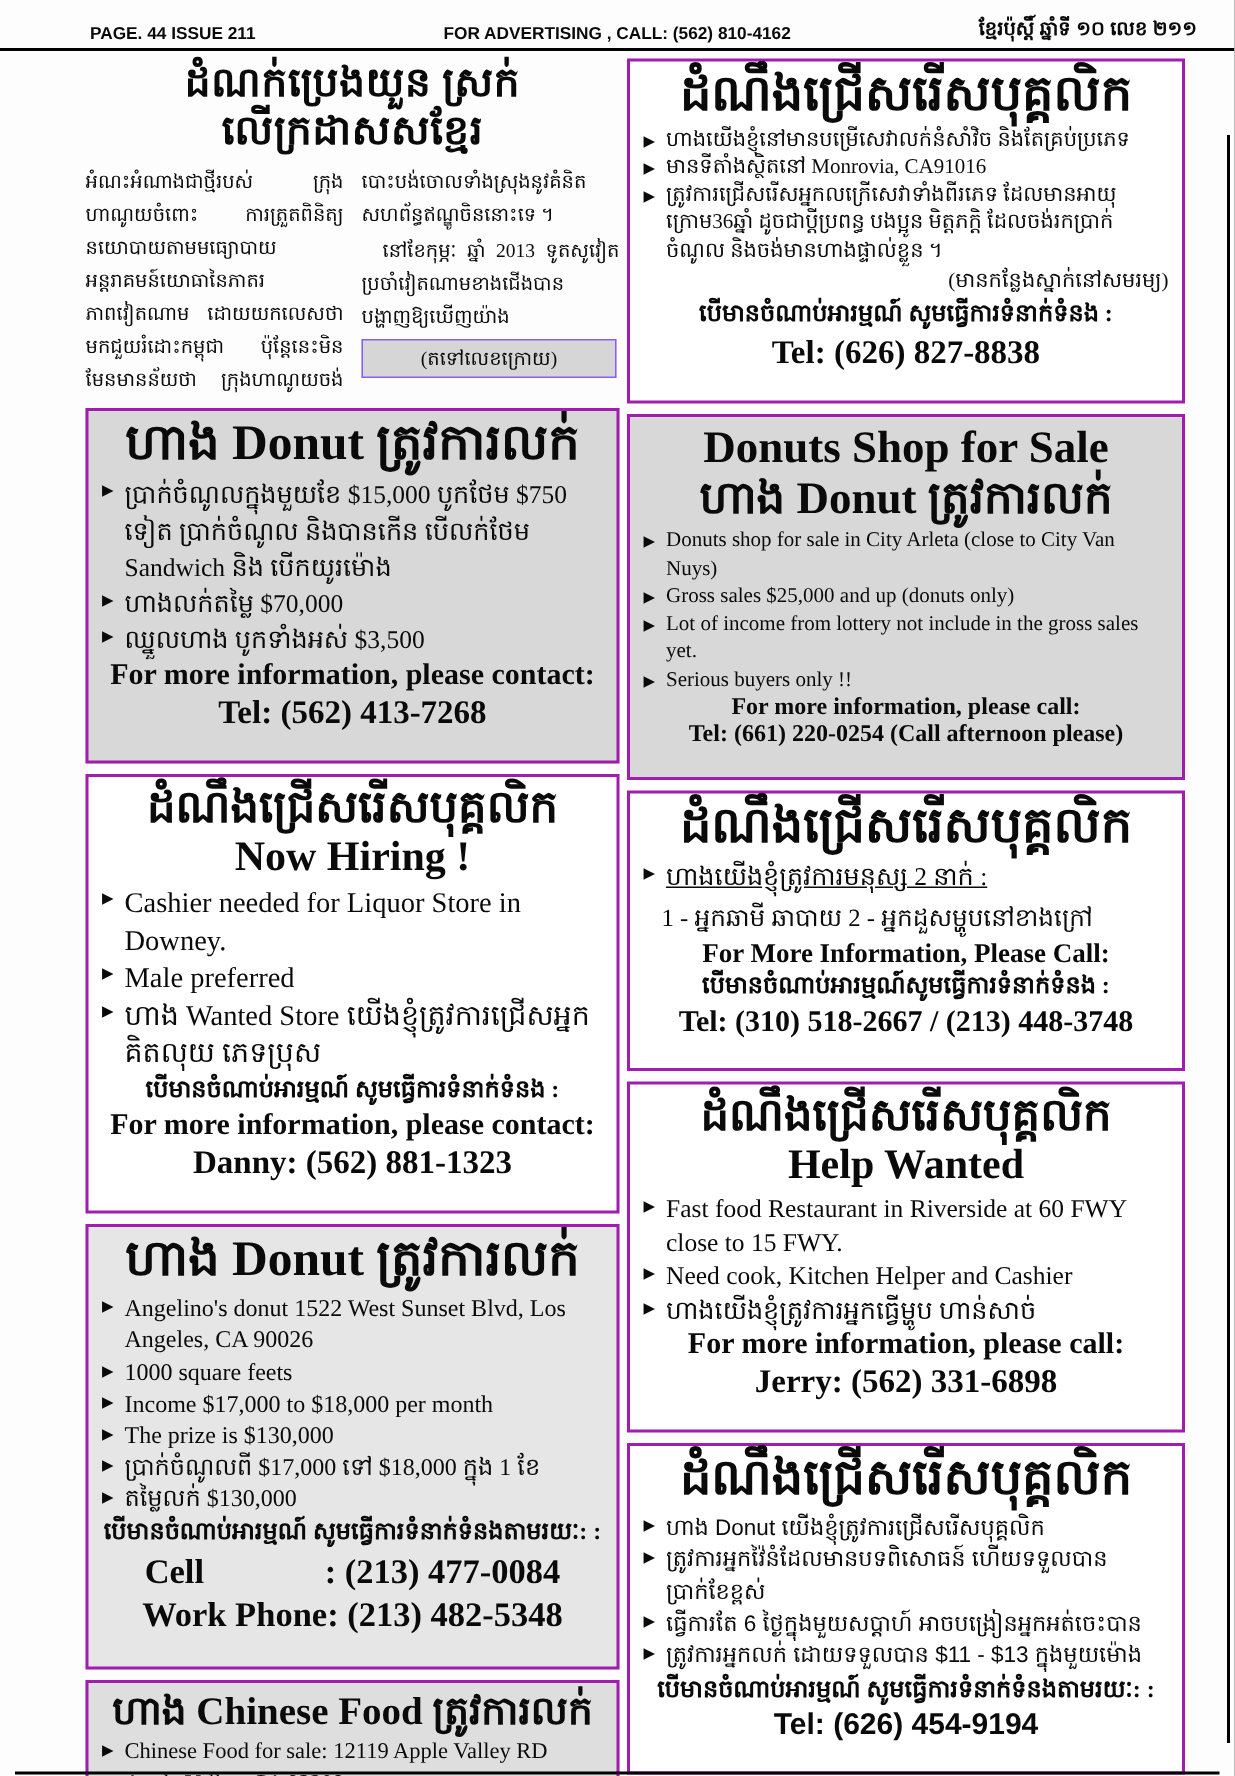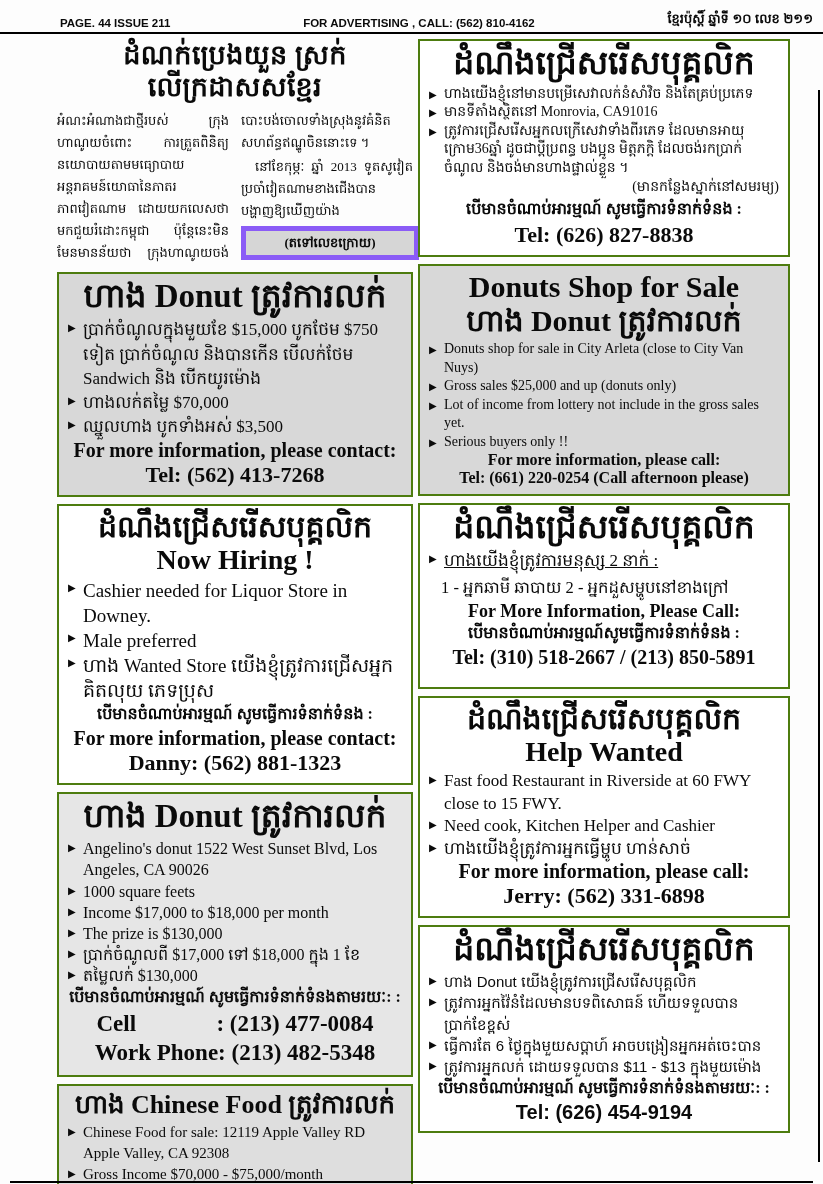--- a/index.html
+++ b/index.html
@@ -4,41 +4,41 @@
 <style>
   html,body { margin:0; padding:0; background:#888; }
   .page {
     position:relative; width:823px; height:1184px; margin:0 auto;
     background:#fdfdfd; overflow:hidden; box-sizing:border-box;
     font-family:"Liberation Serif","DejaVu Sans",serif; color:#0a0a0a;
   }
   
   .masthead {
     display:flex; justify-content:space-between; align-items:flex-end;
-    padding:10px 10px 3px 60px; border-bottom:2px solid #000;
+    padding:10px 25px 3px 60px; border-bottom:2px solid #000;
     font-family:"Liberation Sans","DejaVu Sans",sans-serif;
     font-weight:bold; font-size:11.5px;gap:48px;
   }
   .masthead .kh-ed { font-size:13px; }
   
   .columns { display:flex; gap:5px; padding:5px 33px 0 57px; }
   .col-left { width:356px; flex:0 0 356px; }
   .col-right { width:372px; flex:0 0 372px; }
   
   .article { margin-bottom:8px; min-height:140px; }
   .article-title { font-weight:900; font-size:27px; text-align:center; line-height:1.2; letter-spacing:.5px; }
   .article-body { margin-top:6px; column-count:2; column-gap:12px; font-size:13px; line-height:1.7; text-align:justify; }
   .article-body p { margin:0 0 2px; }
   .article-body p.indent { text-indent:14px; }
   .continued-box {
     display:block; margin:4px 2px 0 auto; width:168px; text-align:center;
-    background:#d6d6d6; border:5px solid #8b5cf6; font-weight:bold; font-size:13px; padding:1px 0;
+    background:#d6d6d6; border:1px solid #8b5cf6; font-weight:normal; font-size:13px; padding:1px 0;
   }
   
-  .ad { border:2px solid #4d7c0f; box-sizing:border-box; padding:4px 9px 7px; margin-bottom:7px; background:#fff; }
+  .ad { border:2px solid #a21caf; box-sizing:border-box; padding:4px 9px 19px; margin-bottom:7px; background:#fff; }
   .ad.g1 { background:#d8d8d8; }
   .ad.g2 { background:#e6e6e6; }
   .ad.g3 { background:#dedede; }
   .ad-title { text-align:center; font-weight:900; line-height:1.12; }
   .t34 { font-size:33px; } .t30 { font-size:30px; } .t28 { font-size:28px; }
   .t26 { font-size:26px; }
   .bullets { margin-top:3px; }
   .bullet { position:relative; padding-left:15px; line-height:1.42; }
   .bullet::before { content:"▶"; position:absolute; left:0; top:3px; font-size:10px; }
   .fs19 { font-size:19px; } .fs17 { font-size:17px; } .fs16 { font-size:16px; }
@@ -161,21 +161,21 @@
       </div>
 
       <div class="ad" style="min-height:186px">
         <div class="ad-title t34">ដំណឹងជ្រើសរើសបុគ្គលិក</div>
         <div class="bullets fs17">
           <div class="bullet underline">ហាងយើងខ្ញុំត្រូវការមនុស្ស 2 នាក់ :</div>
         </div>
         <div class="positions-line">1 - អ្នកឆាមី ឆាបាយ    2 - អ្នកដួសម្ហូបនៅខាងក្រៅ</div>
         <div class="cb f18">For More Information, Please Call:</div>
         <div class="cb f16">បើមានចំណាប់អារម្មណ៍សូមធ្វើការទំនាក់ទំនង :</div>
-        <div class="cb f20">Tel: (310) 518-2667 / (213) 850-5891</div>
+        <div class="cb f20">Tel: (310) 518-2667 / (213) 448-3748</div>
       </div>
 
       <div class="ad" style="min-height:177px">
         <div class="ad-title t30">ដំណឹងជ្រើសរើសបុគ្គលិក</div>
         <div class="ad-title t28">Help Wanted</div>
         <div class="bullets fs17 tight">
           <div class="bullet">Fast food Restaurant in Riverside at 60 FWY close to 15 FWY.</div>
           <div class="bullet">Need cook, Kitchen Helper and Cashier</div>
           <div class="bullet">ហាងយើងខ្ញុំត្រូវការអ្នកធ្វើម្ហូប ហាន់សាច់</div>
         </div>

